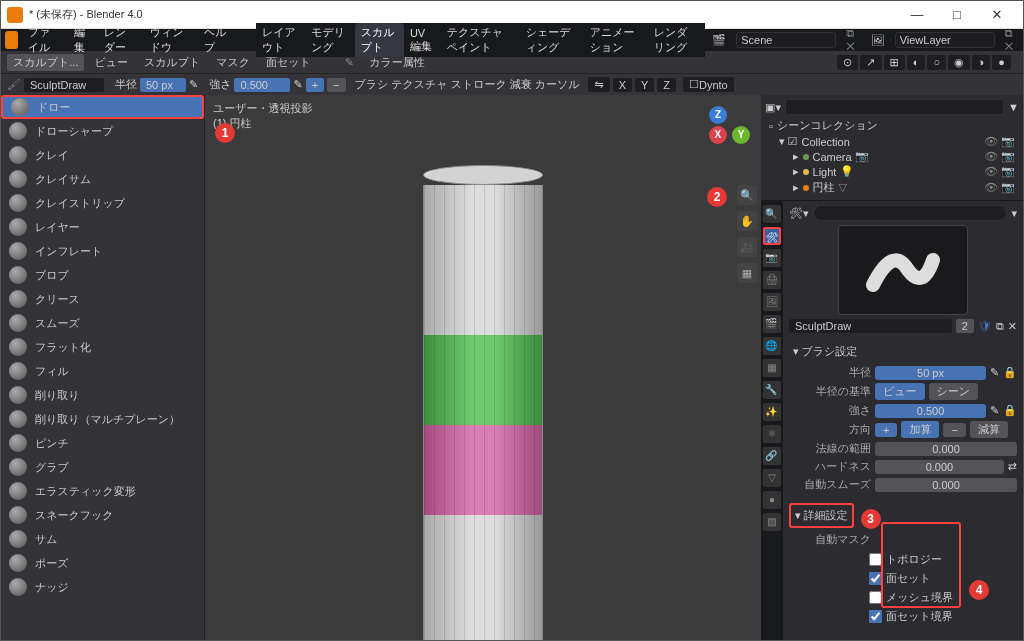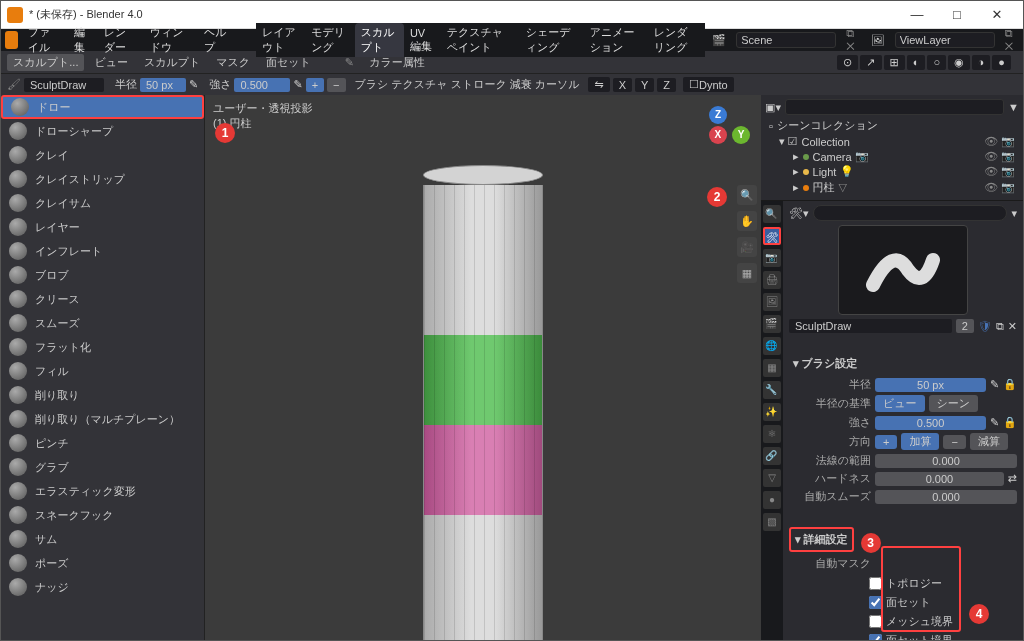--- a/index.html
+++ b/index.html
@@ -52,21 +52,21 @@
 .propicons div.active{border:2px solid #ff4040;background:#3a5f9f;color:#fff;}
 .propbody{flex:1;padding:4px 6px;overflow-y:auto;}
 .preview{width:130px;height:90px;background:#1a1a1d;border:1px solid #444;margin:4px auto;border-radius:4px;display:flex;align-items:center;justify-content:center;}
 .preview svg{width:100px;height:70px;}
 .proprow{display:flex;align-items:center;margin:3px 0;gap:4px;}
 .proprow .label{width:82px;text-align:right;color:#aaa;}
 .proprow .val{flex:1;background:#545458;padding:1px 4px;border-radius:3px;text-align:center;}
 .proprow .val.blue{background:#4772b3;}
 .btn{background:#545458;padding:1px 8px;border-radius:3px;}
 .btn.blue{background:#4772b3;}
-.sectionhead{padding:3px 4px;margin-top:20px;font-weight:bold;}
+.sectionhead{padding:3px 4px;margin-top:8px;}
 .sectionhead.redbox{border:2px solid #ff4040;display:inline-block;border-radius:3px;}
 .checkrow{display:flex;align-items:center;padding:2px 4px 2px 80px;gap:4px;}
 .checkrow input{accent-color:#4772b3;}
 .redbox2{position:absolute;border:2px solid #ff4040;border-radius:3px;}
 </style>
 </head>
 <body>
 
 <div class="titlebar">
   <div class="logo"></div>
@@ -155,25 +155,25 @@
       <div class="toolitem">
         <span class="toolball"></span>
         <span>ドローシャープ</span>
       </div>
       <div class="toolitem">
         <span class="toolball"></span>
         <span>クレイ</span>
       </div>
       <div class="toolitem">
         <span class="toolball"></span>
+        <span>クレイサム</span>
+      </div>
+      <div class="toolitem">
+        <span class="toolball"></span>
         <span>クレイストリップ</span>
-      </div>
-      <div class="toolitem">
-        <span class="toolball"></span>
-        <span>クレイサム</span>
       </div>
       <div class="toolitem">
         <span class="toolball"></span>
         <span>レイヤー</span>
       </div>
       <div class="toolitem">
         <span class="toolball"></span>
         <span>インフレート</span>
       </div>
       <div class="toolitem">

